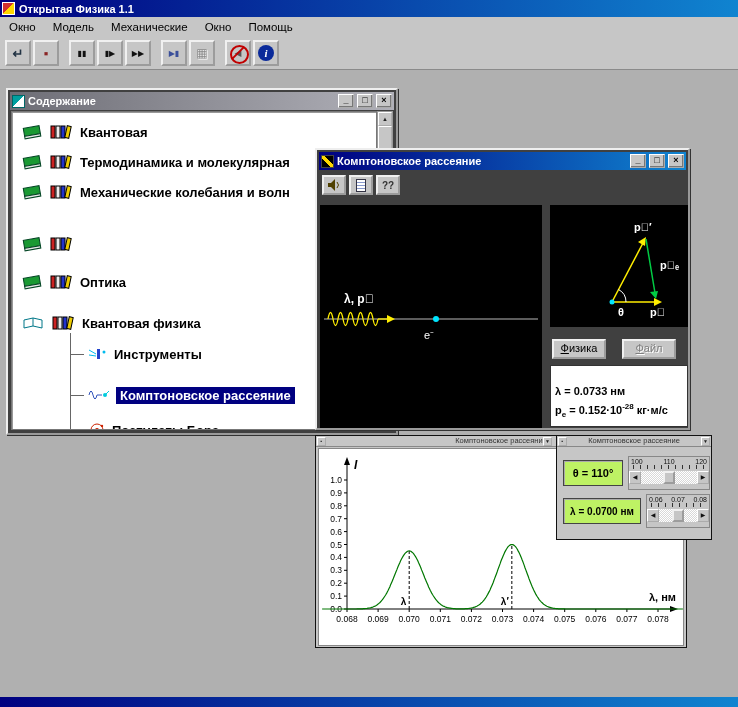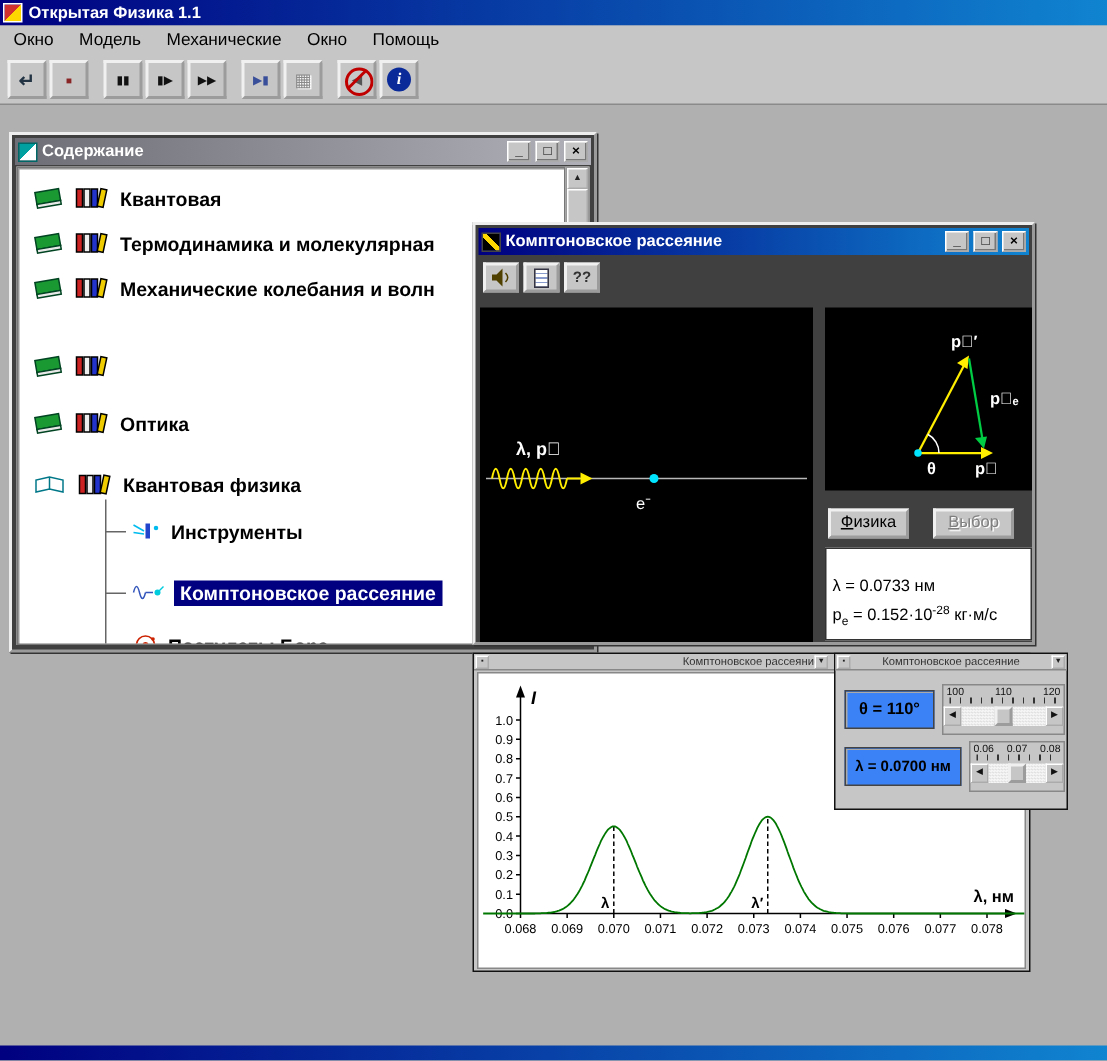--- a/index.html
+++ b/index.html
@@ -68,34 +68,34 @@
     justify-content:center;font-size:10px;font-weight:bold;color:#333}
   .doc-icon{width:10px;height:13px;background:repeating-linear-gradient(#fff 0 2px,#8899cc 2px 3px);border:1px solid #334}
   .sim-panel{position:absolute;left:3px;top:55px;width:222px;height:223px;background:#000}
   .vec-panel{position:absolute;left:233px;top:55px;width:138px;height:122px;background:#000}
   .sim-btn{position:absolute;top:189px;width:54px;height:20px;background:#c6c6c6;border:2px outset #f0f0f0;
     font-size:11px;text-align:center;line-height:15px;display:block}
   .sim-btn::first-letter{text-decoration:underline}
   #start-btn{left:235px}
   #select-btn{left:305px;color:#7f7f7f;text-shadow:1px 1px 0 #fff}
   .readout{position:absolute;left:233px;top:215px;width:138px;height:62px;background:#fff;border:1px solid #333;
-    font-size:11px;font-weight:normal;padding:18px 4px;line-height:15px;white-space:nowrap}
+    font-size:11px;font-weight:bold;padding:18px 4px;line-height:15px;white-space:nowrap}
   .readout sub,.readout sup{font-size:8px}
 
   
   .mini-win{position:absolute;background:#c6c6c6;border:1px solid #111}
   #chart-win{left:315px;top:435px;width:372px;height:213px;z-index:2}
   #controls-win{left:556px;top:435px;width:156px;height:105px;z-index:3}
   .mini-titlebar{position:absolute;left:0;top:0;right:0;height:11px;background:#c6c6c6;border-bottom:1px solid #888;
     font-size:7.5px;color:#333;text-align:center;line-height:10px;white-space:nowrap;overflow:hidden}
   .mini-btn{position:absolute;top:1px;width:9px;height:9px;background:#c6c6c6;border:1px outset #fff;
     font-size:5px;line-height:7px;text-align:center;color:#222}
   .chart-body{position:absolute;left:2px;top:12px;width:366px;height:198px;background:#fff;border:1px solid #888}
   .controls-body{position:absolute;left:1px;top:11px;right:1px;bottom:1px}
-  .value-box{position:absolute;background:#3b82f6;border:1px solid #444;box-shadow:inset 1px 1px 0 #aaa;
+  .value-box{position:absolute;background:#bef264;border:1px solid #444;box-shadow:inset 1px 1px 0 #aaa;
     display:flex;align-items:center;justify-content:center;font-weight:bold;white-space:nowrap}
   #theta-box{left:5px;top:13px;width:60px;height:26px;font-size:11px}
   #lambda-box{left:5px;top:51px;width:78px;height:26px;font-size:10px}
   .slider-group{position:absolute;border:1px solid #888;background:#c6c6c6;overflow:hidden}
   #theta-slider{left:70px;top:9px;width:82px;height:34px}
   #lambda-slider{left:88px;top:47px;width:64px;height:34px}
   .slider-scale{display:flex;justify-content:space-between;font-size:7px;padding:1px 2px 0;color:#111}
   .slider-ticks{height:4px;margin:0 4px;background:repeating-linear-gradient(90deg,#333 0 1px,transparent 1px 7px)}
   .slider-bar{display:flex;height:13px;margin-top:2px}
   .slider-arrow{width:12px;height:13px;background:#c6c6c6;border:1px outset #fff;font-size:6px;line-height:11px;text-align:center;color:#111}
@@ -360,21 +360,21 @@
       <path d="M76 97 A 14 14 0 0 0 68.5 84.5" stroke="#ffffff" fill="none"></path>
       <circle cx="62" cy="97" r="2.5" fill="#00e5ff"></circle>
       <text x="84" y="26" fill="#fff" font-size="11" font-weight="bold">p⃗′</text>
       <text x="110" y="64" fill="#fff" font-size="11" font-weight="bold">p⃗ₑ</text>
       <text x="68" y="111" fill="#fff" font-size="11" font-weight="bold">θ</text>
       <text x="100" y="111" fill="#fff" font-size="11" font-weight="bold">p⃗</text>
     </svg>
   </div>
 
   <div class="sim-btn" id="start-btn">Физика</div>
-  <div class="sim-btn" id="select-btn">Выбор</div>
+  <div class="sim-btn" id="select-btn">Файл</div>
 
   <div class="readout">
     <div>λ = 0.0733 нм</div>
     <div><span>p</span><sub>e</sub><span> = 0.152·10</span><sup>-28</sup><span> кг·м/с</span></div>
   </div>
 </div>
 
 <div class="mini-win" id="chart-win">
   <div class="mini-titlebar">
     <div class="mini-btn" style="left:1px">▪</div>

